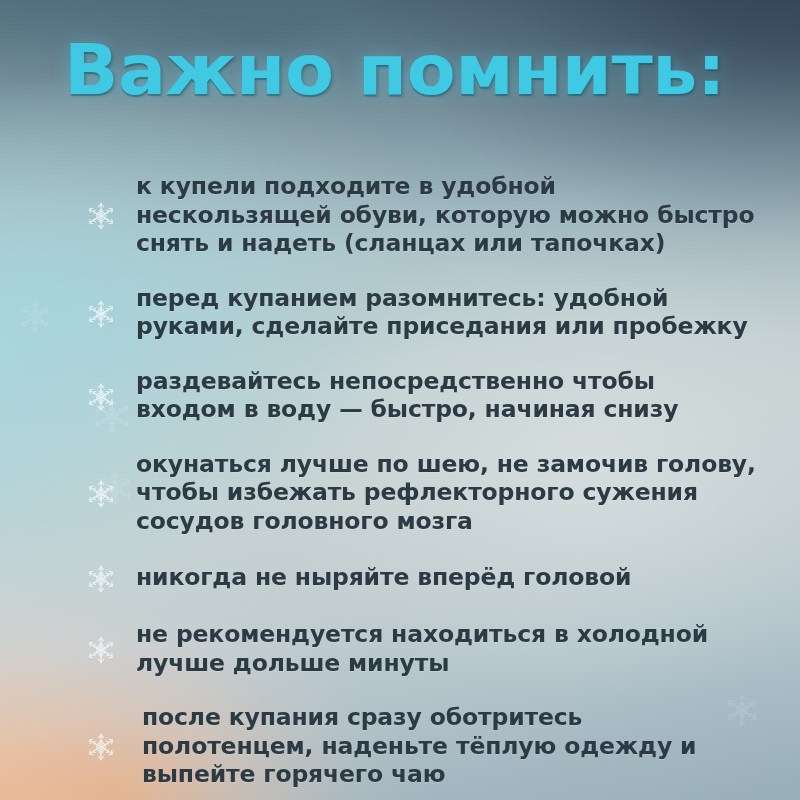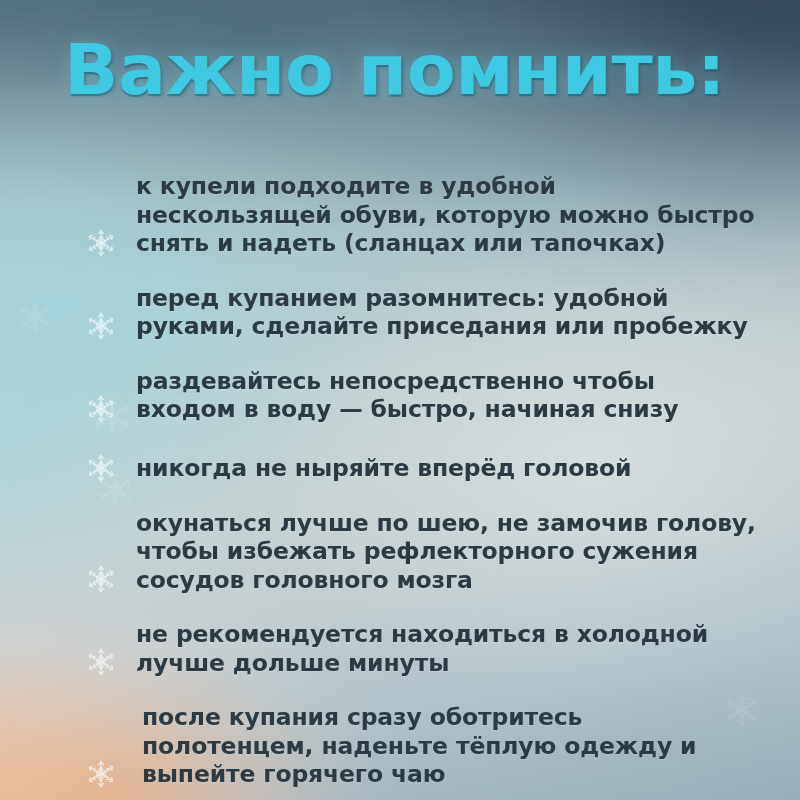--- a/index.html
+++ b/index.html
@@ -160,21 +160,21 @@
     left: 86px;
     top: 172px;
     width: 672px;
     list-style: none;
     margin: 0;
     padding: 0;
   }
   .tip-item {
     position: relative;
     display: flex;
-    align-items: flex-end;
+    align-items: center;
     margin-bottom: 26px;
   }
   .tip-item:last-child { margin-bottom: 0; gap: 6px; }
 
   .tip-bullet {
     flex: 0 0 auto;
     width: 30px;
     height: 30px;
     margin-top: 3px;
     margin-right: 20px;
@@ -298,30 +298,30 @@
       </span>
       <span class="tip-text">раздевайтесь непосредственно чтобы входом в воду — быстро, начиная снизу</span>
     </li>
 
     <li class="tip-item">
       <span class="tip-bullet">
         <svg viewBox="0 0 100 100" aria-hidden="true" style="color:#f2f8fa;">
             <use href="#snowflake-shape"></use>
           </svg>
       </span>
+      <span class="tip-text">окунаться лучше по шею, не замочив голову, чтобы избежать рефлекторного сужения сосудов головного мозга</span>
+    </li>
+
+    <li class="tip-item">
+      <span class="tip-bullet">
+        <svg viewBox="0 0 100 100" aria-hidden="true" style="color:#f2f8fa;">
+            <use href="#snowflake-shape"></use>
+          </svg>
+      </span>
       <span class="tip-text">никогда не ныряйте вперёд головой</span>
-    </li>
-
-    <li class="tip-item">
-      <span class="tip-bullet">
-        <svg viewBox="0 0 100 100" aria-hidden="true" style="color:#f2f8fa;">
-            <use href="#snowflake-shape"></use>
-          </svg>
-      </span>
-      <span class="tip-text">окунаться лучше по шею, не замочив голову, чтобы избежать рефлекторного сужения сосудов головного мозга</span>
     </li>
 
     <li class="tip-item">
       <span class="tip-bullet">
         <svg viewBox="0 0 100 100" aria-hidden="true" style="color:#f2f8fa;">
             <use href="#snowflake-shape"></use>
           </svg>
       </span>
       <span class="tip-text">не рекомендуется находиться в холодной лучше дольше минуты</span>
     </li>

